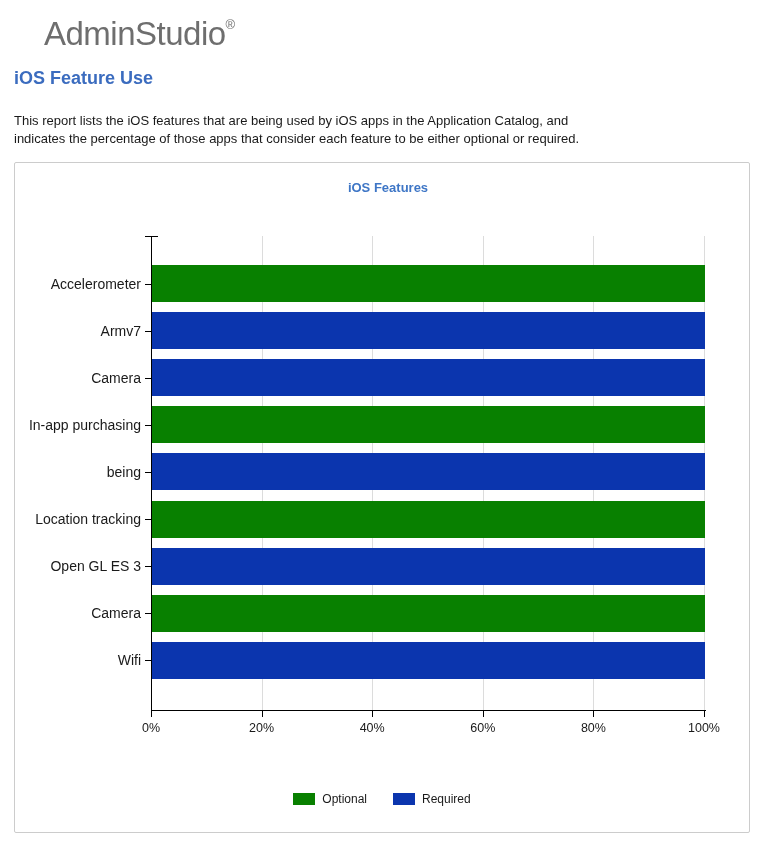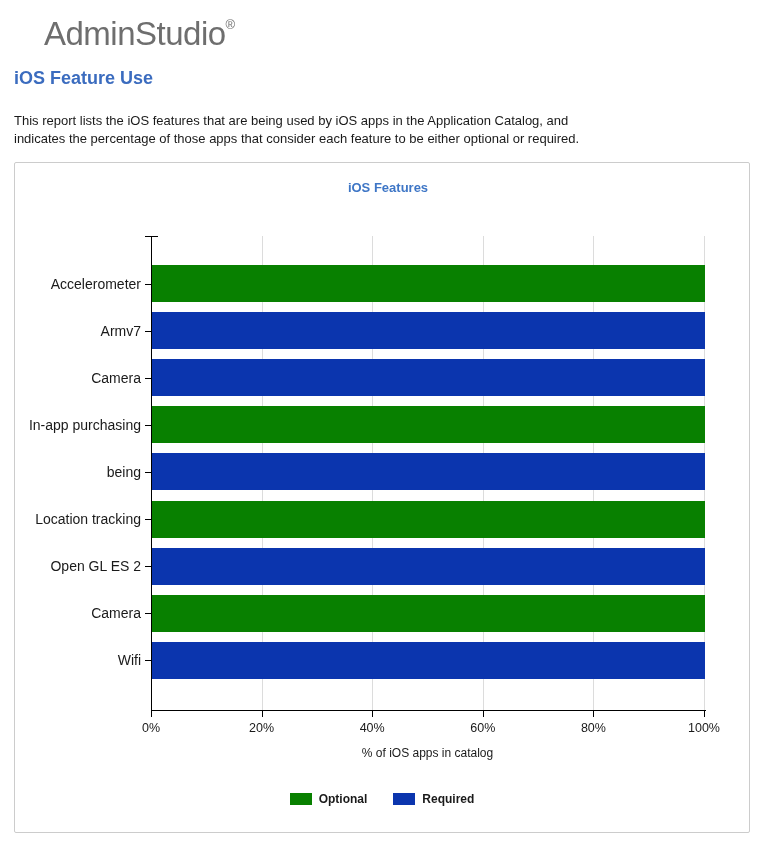--- a/index.html
+++ b/index.html
@@ -130,41 +130,39 @@
     justify-content: center;
     align-items: center;
     gap: 26px;
   }
   .legend-item {
     display: flex;
     align-items: center;
     gap: 7px;
     font-size: 12px;
     color: var(--text-dark);
-    font-weight: bold;
   }
   .legend-swatch { width: 22px; height: 12px; }
 </style>
 </head>
 <body>
 
 <div class="logo"><span>AdminStudio</span><sup>®</sup></div>
 
 <h1 class="page-title">iOS Feature Use</h1>
 
 <p class="description">This report lists the iOS features that are being used by iOS apps in the Application Catalog, and indicates the percentage of those apps  that consider each feature to be either optional or required.</p>
 
 <div class="panel">
   <div class="chart-title">iOS Features</div>
 
   <div class="plot">
     <div class="y-axis"></div>
     <div class="y-cap"></div>
     <div class="x-axis"></div>
-    <div class="x-axis-label">% of iOS apps in catalog</div>
   <div class="x-tick" style="left: 0px;"></div>
       <div class="x-tick-label" style="left: 0px;">0%</div>
       <div class="gridline" style="left: 110.6px;"></div>
       <div class="x-tick" style="left: 110.6px;"></div>
       <div class="x-tick-label" style="left: 110.6px;">20%</div>
       <div class="gridline" style="left: 221.2px;"></div>
       <div class="x-tick" style="left: 221.2px;"></div>
       <div class="x-tick-label" style="left: 221.2px;">40%</div>
       <div class="gridline" style="left: 331.8px;"></div>
       <div class="x-tick" style="left: 331.8px;"></div>
@@ -186,21 +184,21 @@
       <div class="bar" style="top: 123.2px; width: 553px; background: rgb(11, 53, 174);"></div>
       <div class="cat-label" style="top: 188.8px;">In-app purchasing</div>
       <div class="y-tick" style="top: 188.8px;"></div>
       <div class="bar" style="top: 170.3px; width: 553px; background: rgb(8, 128, 0);"></div>
       <div class="cat-label" style="top: 235.9px;">being</div>
       <div class="y-tick" style="top: 235.9px;"></div>
       <div class="bar" style="top: 217.4px; width: 553px; background: rgb(11, 53, 174);"></div>
       <div class="cat-label" style="top: 283px;">Location tracking</div>
       <div class="y-tick" style="top: 283px;"></div>
       <div class="bar" style="top: 264.5px; width: 553px; background: rgb(8, 128, 0);"></div>
-      <div class="cat-label" style="top: 330.1px;">Open GL ES 2</div>
+      <div class="cat-label" style="top: 330.1px;">Open GL ES 3</div>
       <div class="y-tick" style="top: 330.1px;"></div>
       <div class="bar" style="top: 311.6px; width: 553px; background: rgb(11, 53, 174);"></div>
       <div class="cat-label" style="top: 377.2px;">Camera</div>
       <div class="y-tick" style="top: 377.2px;"></div>
       <div class="bar" style="top: 358.7px; width: 553px; background: rgb(8, 128, 0);"></div>
       <div class="cat-label" style="top: 424.3px;">Wifi</div>
       <div class="y-tick" style="top: 424.3px;"></div>
       <div class="bar" style="top: 405.8px; width: 553px; background: rgb(11, 53, 174);"></div>
     </div>
 

